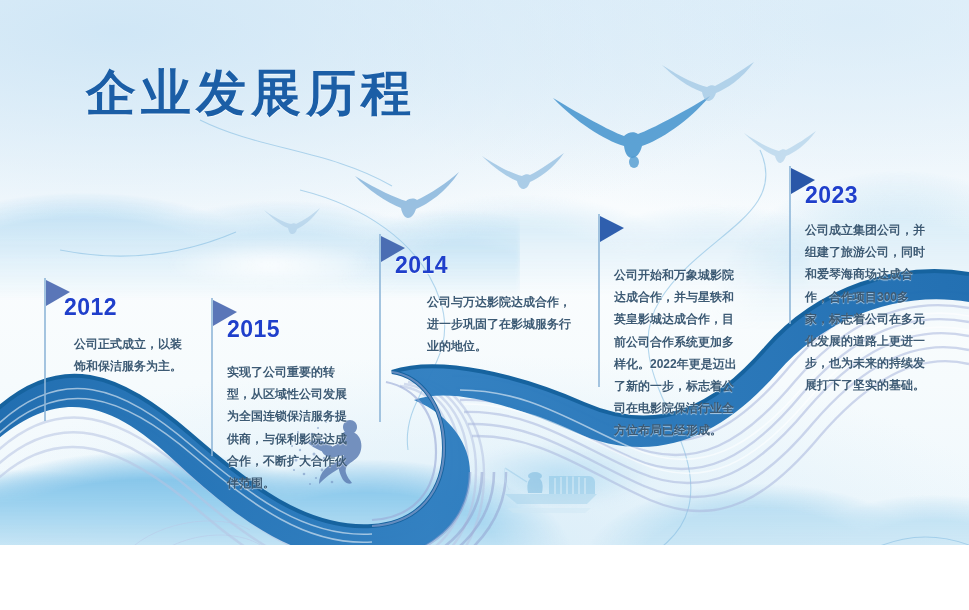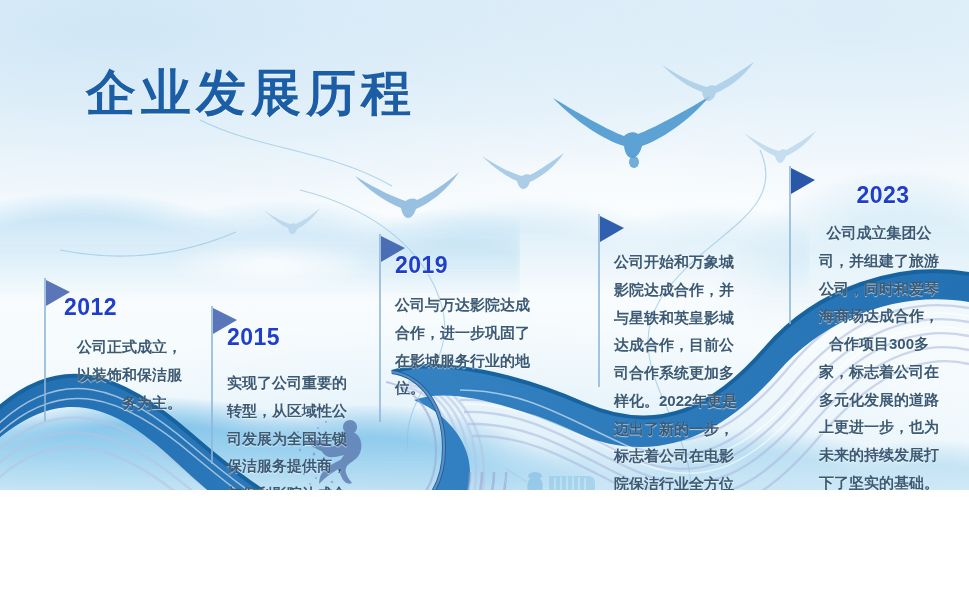--- a/index.html
+++ b/index.html
@@ -1,21 +1,21 @@
 <!DOCTYPE html>
 <html><head>
 <meta charset="utf-8">
 <style>
   html,body{margin:0;padding:0;}
   body{
     width:969px;height:610px;overflow:hidden;
     font-family:"Liberation Sans","DejaVu Sans",sans-serif;
     background:#ffffff;
   }
-  #stage{position:relative;width:969px;height:490px;overflow:hidden;
+  #stage{position:relative;width:969px;height:545px;overflow:hidden;
          background:linear-gradient(180deg,#eaf4fb 0%,#f2f8fc 22%,#fbfdfe 46%,#f6fbfd 70%,#eef7fc 100%);}
 
   
   .wash{position:absolute;pointer-events:none;}
 
   #sky-tint{inset:0;background:
       radial-gradient(120% 70% at 12% 6%, rgba(203,228,245,.85) 0%, rgba(203,228,245,0) 60%),
       radial-gradient(90% 60% at 88% 4%, rgba(212,233,247,.7) 0%, rgba(212,233,247,0) 62%),
       radial-gradient(80% 50% at 50% 100%, rgba(205,231,246,.6) 0%, rgba(205,231,246,0) 70%);}
 
@@ -80,41 +80,41 @@
   
   #title{position:absolute;left:86px;top:60px;
     font-size:50px;letter-spacing:5px;font-weight:700;color:#1b5ea6;
     text-shadow:0 1px 0 rgba(255,255,255,.7);}
 
   
   .milestone{position:absolute;}
   .flag{position:absolute;left:0;top:0;}
   .year{font-size:23px;font-weight:700;color:#1f3fcb;letter-spacing:.5px;
         text-shadow:0 1px 1px rgba(255,255,255,.8);line-height:1;}
-  .desc{font-size:15px;line-height:1.85;color:#3c5a74;font-weight:700;
+  .desc{font-size:12px;line-height:1.85;color:#3c5a74;font-weight:700;
         text-shadow:0 1px 1px rgba(255,255,255,.65);}
 
   #ms-2012{left:38px;top:276px;}
   #ms-2012 .body{margin-left:26px;padding-top:20px;width:124px;}
   #ms-2012 .desc{width:118px;}
 
-  #ms-2015{left:205px;top:304px;}
+  #ms-2015{left:205px;top:296px;}
   #ms-2015 .body{margin-left:22px;padding-top:22px;width:128px;}
   #ms-2015 .desc{width:120px;}
 
   #ms-2019{left:373px;top:232px;}
   #ms-2019 .body{margin-left:22px;padding-top:22px;width:152px;}
   #ms-2019 .desc{width:148px;}
 
   #ms-2021{left:592px;top:212px;}
   #ms-2021 .body{margin-left:22px;padding-top:22px;width:136px;}
   #ms-2021 .desc{width:128px;}
 
   #ms-2023{left:783px;top:164px;}
-  #ms-2023 .body{margin-left:32px;padding-top:20px;width:136px;text-align:center;}
+  #ms-2023 .body{margin-left:22px;padding-top:20px;width:136px;}
   #ms-2023 .desc{width:128px;}
 </style>
 </head>
 <body>
 
 <div id="stage">
 
   <div class="wash" id="sky-tint"></div>
   <div class="wash" id="mtn-left"></div>
   <div class="wash" id="mtn-mid"></div>
@@ -299,32 +299,32 @@
       <div class="desc" style="margin-top:20px;">实现了公司重要的转型，从区域性公司发展为全国连锁保洁服务提供商，与保利影院达成合作，不断扩大合作伙伴范围。</div>
     </div>
   </div>
 
   <div class="milestone" id="ms-2019">
     <svg class="flag" width="34" height="190" viewBox="0 0 34 190">
       <path d="M7,2 L7,190" stroke="#8fb6d8" stroke-width="1.6" fill="none"></path>
       <path d="M8,4 L32,16 L8,30 Z" fill="#4a6db3"></path>
     </svg>
     <div class="body">
-      <div class="year">2019</div>
-      <div class="desc" style="margin-top:14px;">公司与万达影院达成合作，进一步巩固了在影城服务行业的地位。</div>
+      <div class="year">2014</div>
+      <div class="desc" style="margin-top:14px;margin-left:32px;">公司与万达影院达成合作，进一步巩固了在影城服务行业的地位。</div>
     </div>
   </div>
 
   <div class="milestone" id="ms-2021">
     <svg class="flag" width="34" height="175" viewBox="0 0 34 175">
       <path d="M7,2 L7,175" stroke="#8fb6d8" stroke-width="1.6" fill="none"></path>
       <path d="M8,4 L32,16 L8,30 Z" fill="#2f5fae"></path>
     </svg>
     <div class="body">
-      <div class="desc" style="margin-top:14px;">公司开始和万象城影院达成合作，并与星轶和英皇影城达成合作，目前公司合作系统更加多样化。2022年更是迈出了新的一步，标志着公司在电影院保洁行业全方位布局已经形成。</div>
+      <div class="desc" style="margin-top:30px;">公司开始和万象城影院达成合作，并与星轶和英皇影城达成合作，目前公司合作系统更加多样化。2022年更是迈出了新的一步，标志着公司在电影院保洁行业全方位布局已经形成。</div>
     </div>
   </div>
 
   <div class="milestone" id="ms-2023">
     <svg class="flag" width="34" height="160" viewBox="0 0 34 160">
       <path d="M7,2 L7,160" stroke="#8fb6d8" stroke-width="1.6" fill="none"></path>
       <path d="M8,4 L32,16 L8,30 Z" fill="#2a57a8"></path>
     </svg>
     <div class="body">
       <div class="year">2023</div>

